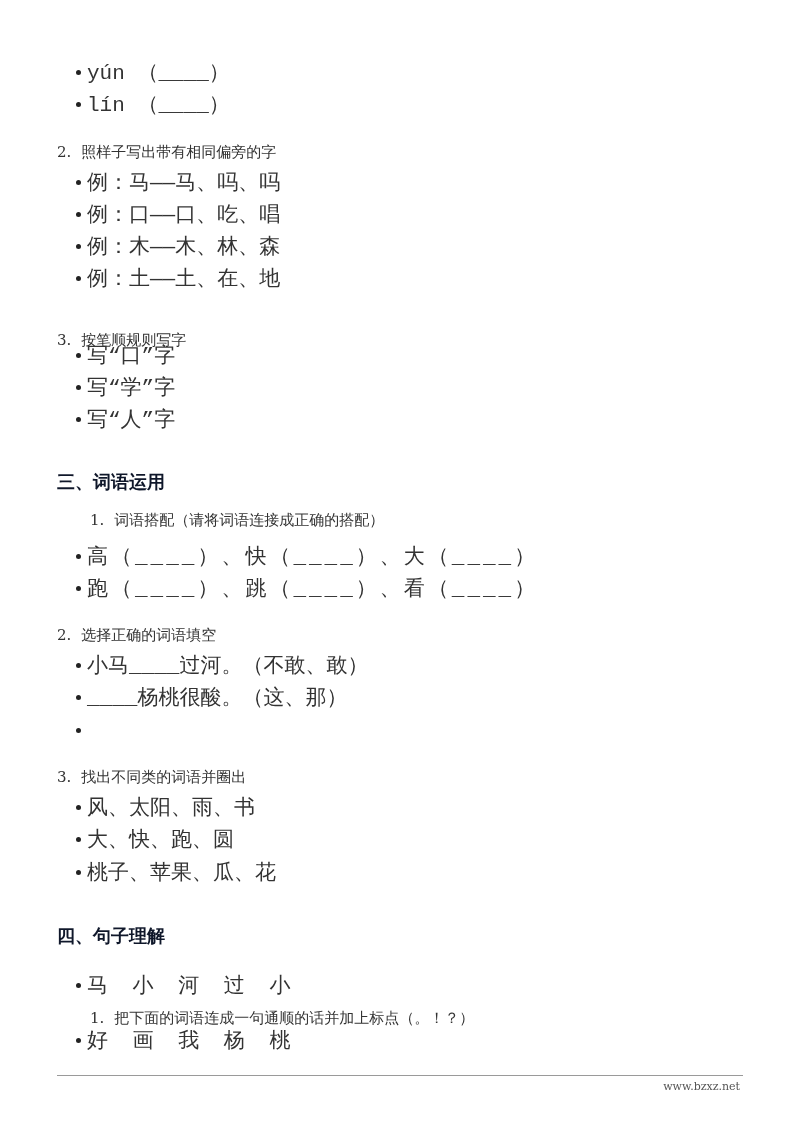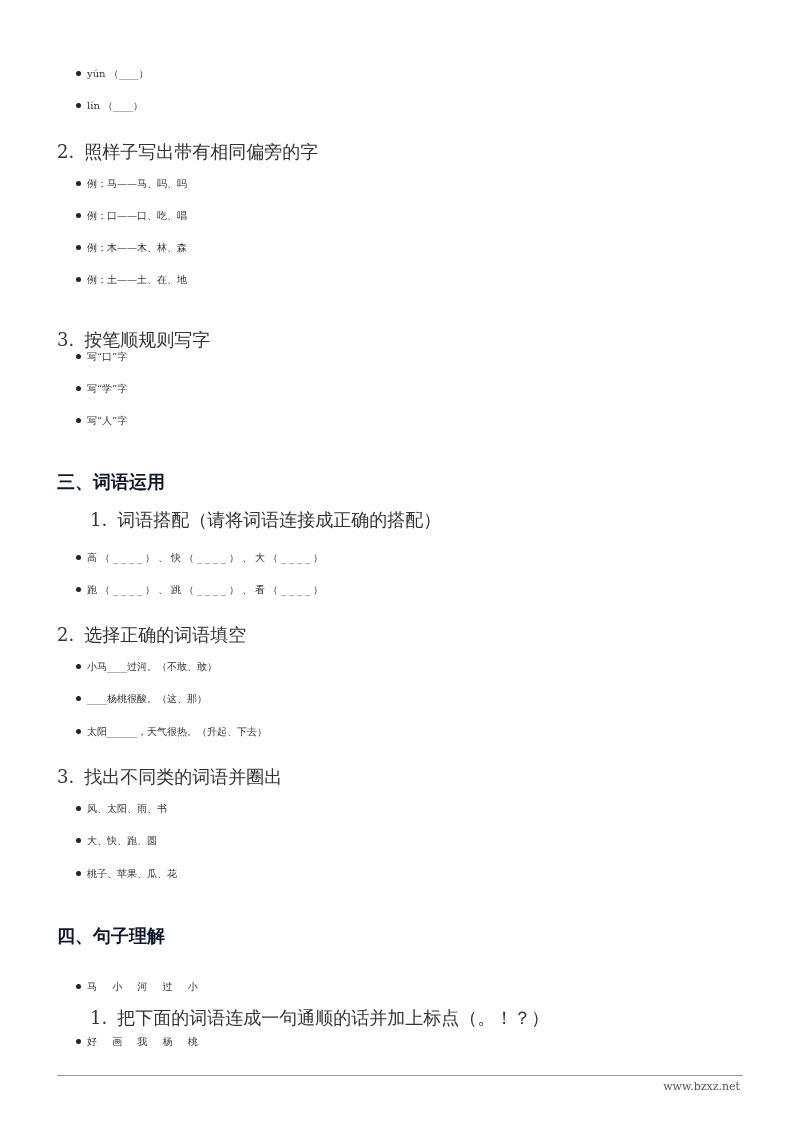--- a/index.html
+++ b/index.html
@@ -18,37 +18,38 @@
     .page {
       position: absolute;
       left: 0;
       top: 0;
       width: 800px;
       height: 1130px;
     }
     .abs { position: absolute; white-space: nowrap; }
 
     .bullet-item {
-      font-size: 10px;
+      font-size: 21px;
       line-height: 20px;
       height: 20px;
+      font-family: Liberation Mono, monospace;
     }
     .bullet-dot {
       display: inline-block;
       width: 5px;
       height: 5px;
       border-radius: 50%;
       background: #222;
       vertical-align: middle;
       margin-right: 6px;
       position: relative;
       top: -1px;
     }
     .q-title {
-      font-size: 18px;
+      font-size: 15px;
       line-height: 20px;
       height: 20px;
     }
     .q-num {
       display: inline-block;
       margin-right: 10px;
     }
     .section-heading {
       font-size: 18px;
       font-weight: bold;
@@ -148,21 +149,21 @@
     <div class="abs q-title" style="left:57px; top:625px;">
       <span class="q-num">2.</span><span>选择正确的词语填空</span>
     </div>
     <div class="abs bullet-item" style="left:76px; top:657px;">
       <span class="bullet-dot"></span><span>小马____过河。（不敢、敢）</span>
     </div>
     <div class="abs bullet-item" style="left:76px; top:689px;">
       <span class="bullet-dot"></span><span>____杨桃很酸。（这、那）</span>
     </div>
     <div class="abs bullet-item" style="left:76px; top:722px;">
-      <span class="bullet-dot"></span><span>太阳______，天气很热。（升起、下去）</span>
+      <span class="bullet-dot"></span>
     </div>
 
     <div class="abs q-title" style="left:57px; top:767px;">
       <span class="q-num">3.</span><span>找出不同类的词语并圈出</span>
     </div>
     <div class="abs bullet-item" style="left:76px; top:799px;">
       <span class="bullet-dot"></span><span>风、太阳、雨、书</span>
     </div>
     <div class="abs bullet-item" style="left:76px; top:831px;">
       <span class="bullet-dot"></span><span>大、快、跑、圆</span>

